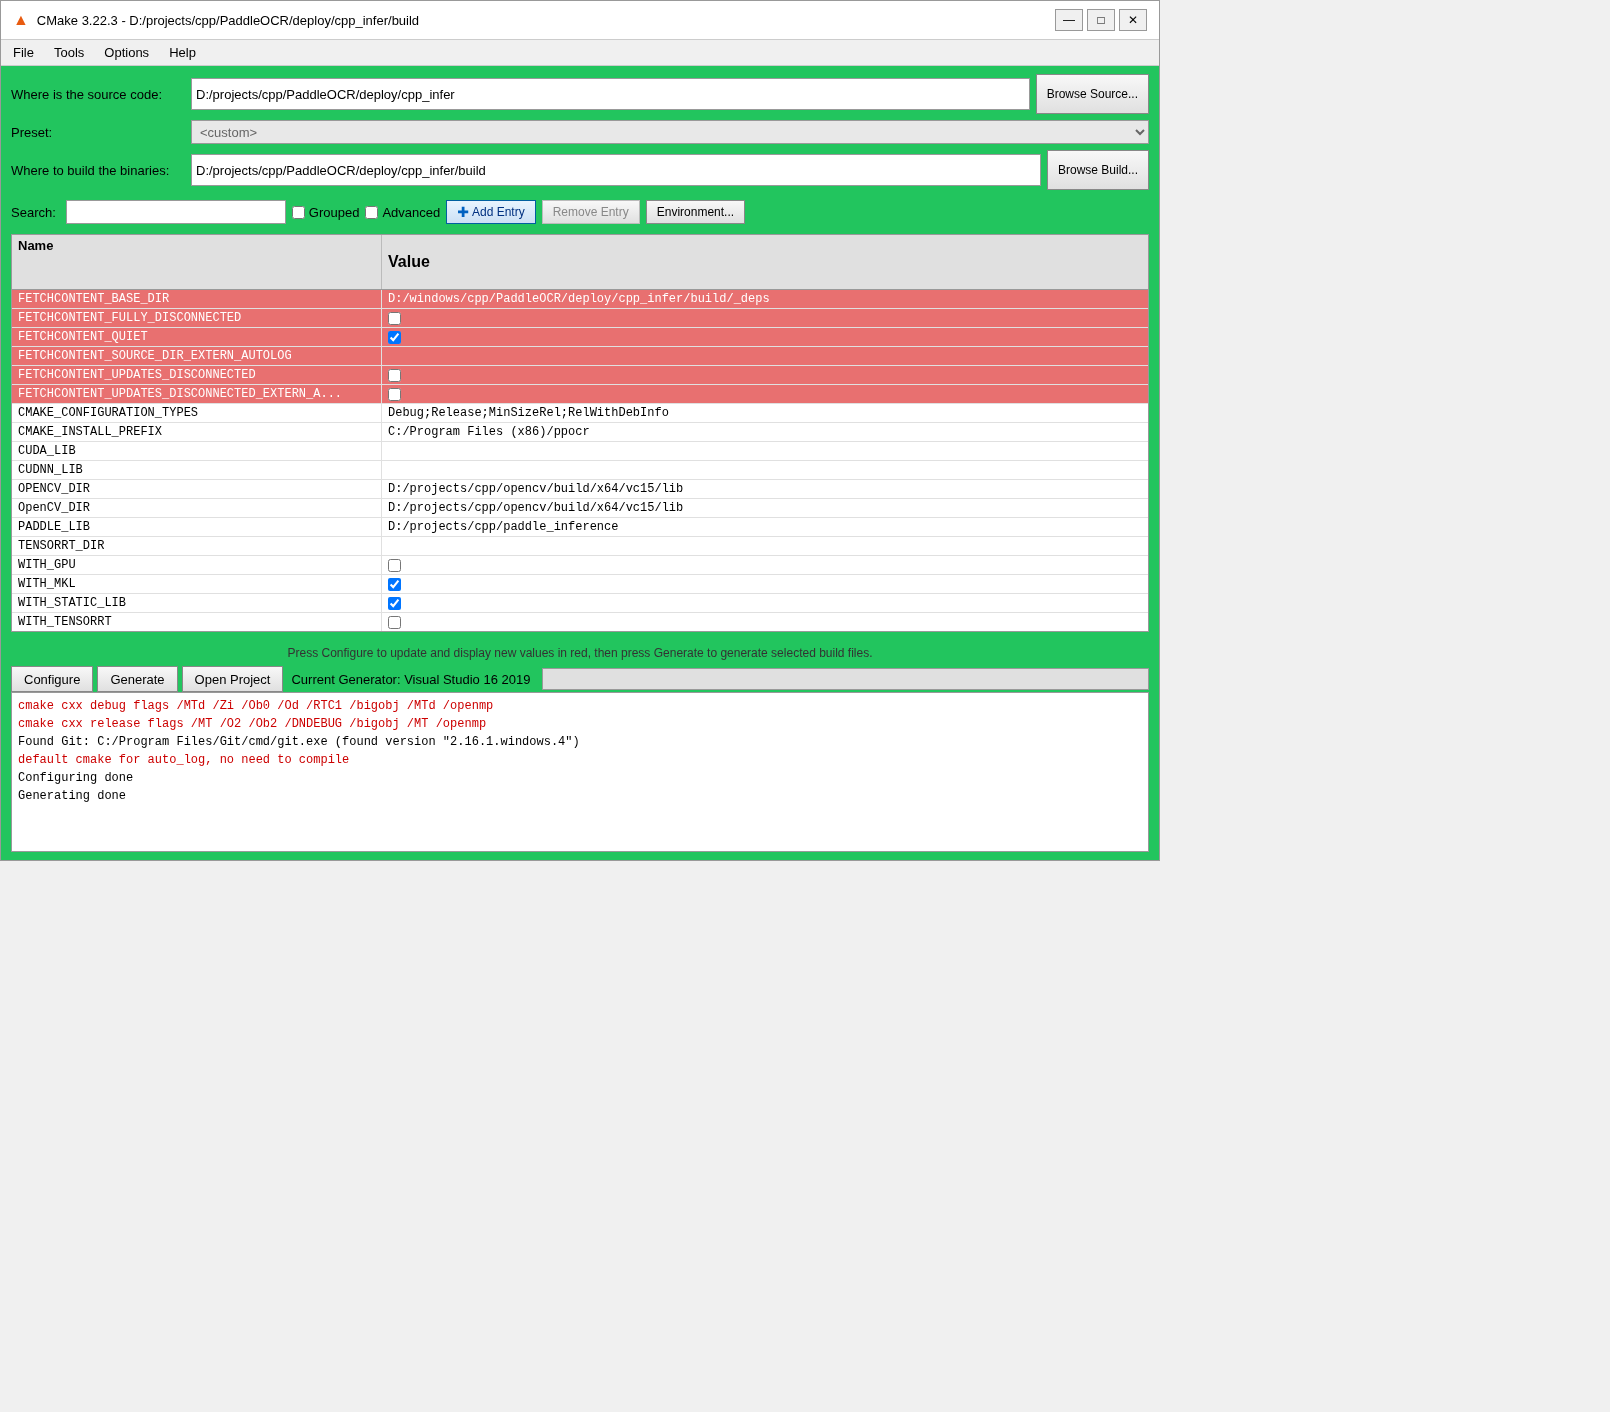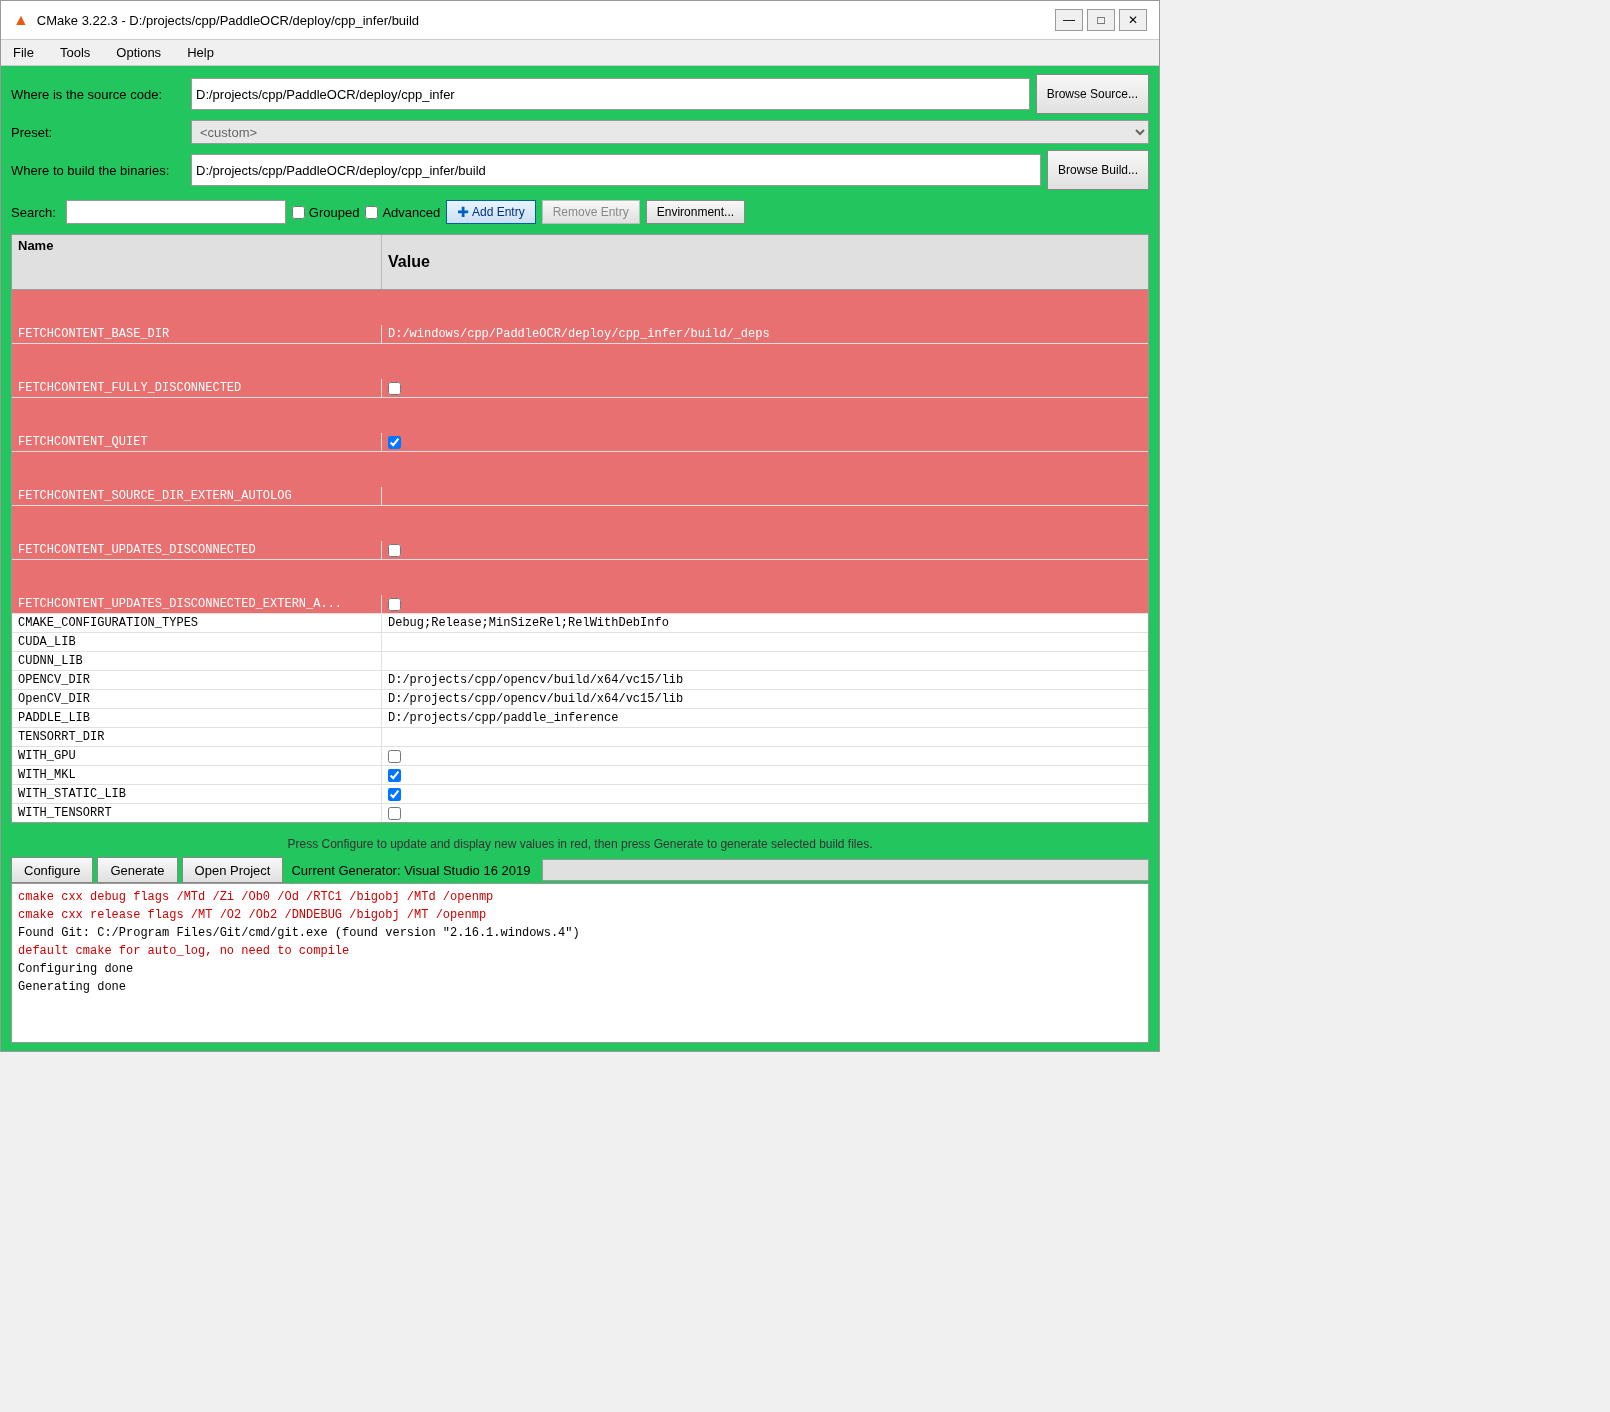--- a/index.html
+++ b/index.html
@@ -4,21 +4,21 @@
   <style>
     * { box-sizing: border-box; margin: 0; padding: 0; }
     body { font-family: 'Segoe UI', Tahoma, sans-serif; font-size: 13px; background: #f0f0f0; }
     .window { width: 1160px; background: #f0f0f0; border: 1px solid #999; }
     .titlebar { background: #fff; display: flex; align-items: center; padding: 8px 12px; border-bottom: 1px solid #ccc; justify-content: space-between; }
     .titlebar-left { display: flex; align-items: center; gap: 8px; }
     .titlebar-icon { color: #e85b10; font-size: 16px; }
     .titlebar-title { font-size: 13px; color: #000; }
     .titlebar-controls { display: flex; gap: 4px; }
     .titlebar-btn { width: 28px; height: 22px; border: 1px solid #999; background: #f0f0f0; cursor: pointer; display: flex; align-items: center; justify-content: center; font-size: 12px; }
-    .menubar { display: flex; gap: 10px; padding: 2px 4px; background: #f0f0f0; border-bottom: 1px solid #ccc; }
+    .menubar { display: flex; gap: 4px; padding: 2px 4px; background: #f0f0f0; border-bottom: 1px solid #ccc; }
     .menubar-item { padding: 3px 8px; cursor: pointer; font-size: 13px; }
     .content { padding: 8px 10px; background: #22c55e; }
     .form-row { display: flex; align-items: center; margin-bottom: 6px; }
     .form-label { width: 180px; font-size: 13px; }
     .form-input { flex: 1; height: 32px; border: 1px solid #999; padding: 2px 4px; font-size: 13px; background: #fff; }
     .form-btn { margin-left: 6px; padding: 2px 10px; height: 40px; border: 1px solid #888; background: linear-gradient(to bottom, #f8f8f8, #e0e0e0); font-size: 12px; cursor: pointer; white-space: nowrap; }
     .preset-row { display: flex; align-items: center; margin-bottom: 6px; }
     .preset-label { width: 180px; font-size: 13px; }
     .preset-select { flex: 1; height: 24px; border: 1px solid #999; background: #e8e8e8; font-size: 13px; color: #666; padding: 2px 4px; }
     .toolbar { display: flex; align-items: center; gap: 6px; margin-bottom: 6px; padding: 4px 0; }
@@ -27,21 +27,21 @@
     .checkbox-group { display: flex; align-items: center; gap: 4px; font-size: 13px; }
     .add-btn { padding: 2px 10px; height: 24px; border: 1px solid #0060a0; background: linear-gradient(to bottom, #e8f4ff, #cce0f5); font-size: 12px; cursor: pointer; display: flex; align-items: center; gap: 3px; color: #003080; }
     .remove-btn { padding: 2px 10px; height: 24px; border: 1px solid #bbb; background: linear-gradient(to bottom, #f8f8f8, #e0e0e0); font-size: 12px; cursor: pointer; color: #888; }
     .env-btn { padding: 2px 10px; height: 24px; border: 1px solid #888; background: linear-gradient(to bottom, #f8f8f8, #e0e0e0); font-size: 12px; cursor: pointer; }
     .table-container { border: 1px solid #999; background: #fff; margin-bottom: 8px; }
     .table-header { display: flex; background: #e0e0e0; border-bottom: 1px solid #999; justify-content: center; }
     .col-name { width: 370px; padding: 3px 6px; font-weight: bold; font-size: 13px; border-right: 1px solid #bbb; }
     .col-value { flex: 1; padding: 18px 6px; font-weight: bold; font-size: 16px; }
     .table-row { display: flex; border-bottom: 1px solid #e0e0e0; }
     .table-row.red { background: #e87070; }
-    .table-row.red .cell-name, .table-row.red .cell-value { color: #fff; margin-top: 35px; }
+    .table-row.red .cell-name, .table-row.red .cell-value { color: #fff; }
     .table-row:last-child { border-bottom: none; }
     .cell-name { width: 370px; padding: 2px 6px; font-size: 12px; border-right: 1px solid #e0e0e0; font-family: 'Courier New', monospace; }
     .cell-value { flex: 1; padding: 2px 6px; font-size: 12px; font-family: 'Courier New', monospace; display: flex; align-items: center; }
     .hint-text { text-align: center; font-size: 12px; color: #333; padding: 6px 0; }
     .bottom-btns { display: flex; align-items: center; gap: 4px; }
     .config-btn { padding: 2px 12px; height: 26px; border: 1px solid #888; background: linear-gradient(to bottom, #f8f8f8, #e0e0e0); font-size: 13px; cursor: pointer; }
     .gen-btn { padding: 2px 12px; height: 26px; border: 1px solid #888; background: linear-gradient(to bottom, #f8f8f8, #e0e0e0); font-size: 13px; cursor: pointer; }
     .openproj-btn { padding: 2px 12px; height: 26px; border: 1px solid #888; background: linear-gradient(to bottom, #f8f8f8, #e0e0e0); font-size: 13px; cursor: pointer; }
     .generator-label { font-size: 13px; margin-left: 4px; }
     .progress-bar { flex: 1; height: 22px; border: 1px solid #999; background: #e0e0e0; margin-left: 8px; }
@@ -150,20 +150,24 @@
             <div class="cell-name">FETCHCONTENT_UPDATES_DISCONNECTED_EXTERN_A...</div>
             <div class="cell-value">
               <input type="checkbox" style="margin: 0px;">
             </div>
           </div>
           <div class="table-row">
             <div class="cell-name">CMAKE_CONFIGURATION_TYPES</div>
             <div class="cell-value">Debug;Release;MinSizeRel;RelWithDebInfo</div>
           </div>
           <div class="table-row">
+            <div class="cell-name">CMAKE_INSTALL_PREFIX</div>
+            <div class="cell-value">C:/Program Files (x86)/ppocr</div>
+          </div>
+          <div class="table-row">
             <div class="cell-name">CUDA_LIB</div>
             <div class="cell-value"></div>
           </div>
           <div class="table-row">
             <div class="cell-name">CUDNN_LIB</div>
             <div class="cell-value"></div>
           </div>
           <div class="table-row">
             <div class="cell-name">OPENCV_DIR</div>
             <div class="cell-value">D:/projects/cpp/opencv/build/x64/vc15/lib</div>

